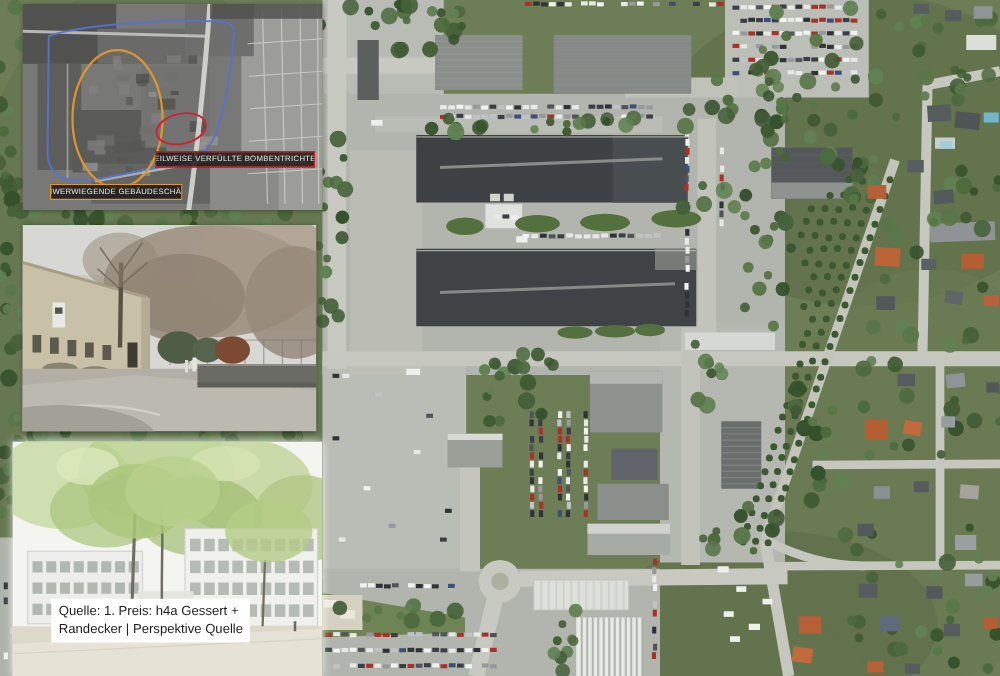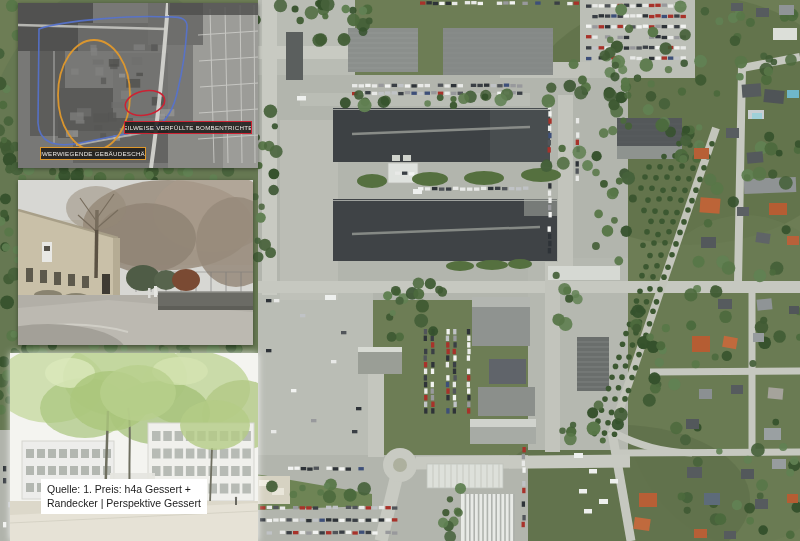--- a/index.html
+++ b/index.html
@@ -1311,16 +1311,16 @@
           <rect x="140" y="148" width="2" height="6" fill="#55554d" opacity="0.85"></rect>
           <circle cx="141" cy="147" r="1.2" fill="#55554d" opacity="0.85"></circle>
           <rect x="160" y="150" width="2" height="6" fill="#55554d" opacity="0.85"></rect>
           <circle cx="161" cy="149" r="1.2" fill="#55554d" opacity="0.85"></circle>
           <rect x="225" y="146" width="2" height="6" fill="#55554d" opacity="0.85"></rect>
           <circle cx="226" cy="145" r="1.2" fill="#55554d" opacity="0.85"></circle>
         </g>
     </svg>
     <div class="caption" style="left:31px;top:126px;">
       <div>Quelle: 1. Preis: h4a Gessert +</div>
-      <div>Randecker | Perspektive Gessert</div>
+      <div>Randecker | Perspektive Quelle</div>
     </div>
   </div>
 </div>
 
 </body></html>

